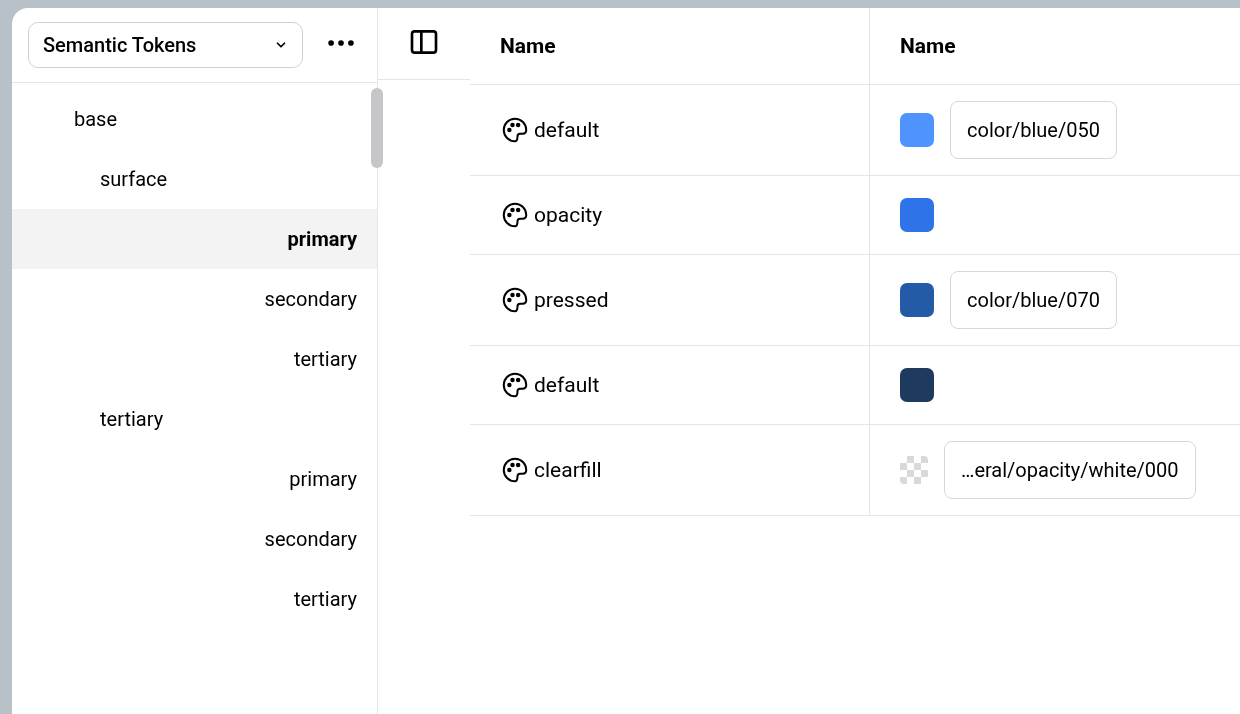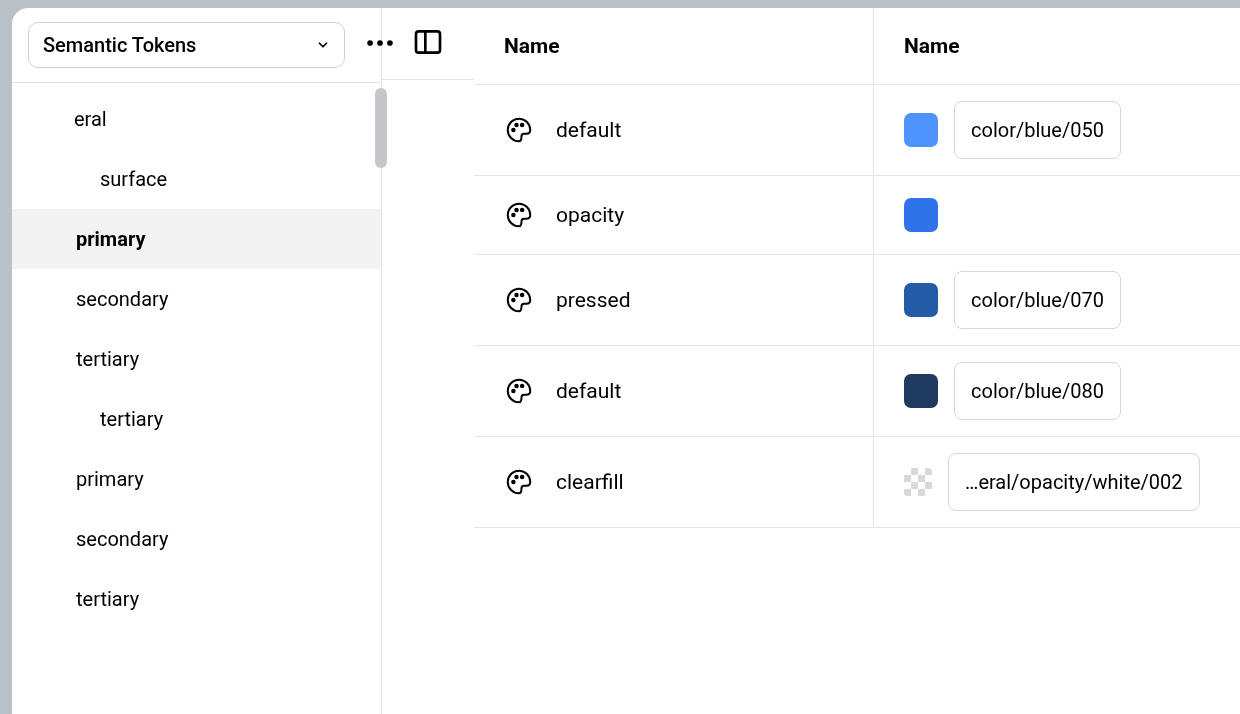--- a/index.html
+++ b/index.html
@@ -34,21 +34,21 @@
   .dropdown {
     flex: 0 0 auto;
     display: flex;
     align-items: center;
     justify-content: space-between;
     border: 1px solid #d0d0d0;
     border-radius: 10px;
     padding: 10px 14px;
     font-size: 20px;
     font-weight: 500;
-    width: 317px;
+    width: 275px;
     cursor: pointer;
   }
   .dropdown .chev { margin-left: 8px; display:flex; }
   .more-btn {
     display: flex;
     align-items: center;
     justify-content: center;
     width: 40px; height: 40px;
     cursor: pointer;
     border-radius: 6px;
@@ -59,21 +59,21 @@
     padding-top: 6px;
   }
   .tree-item {
     font-size: 20px;
     padding: 18px 20px;
     cursor: pointer;
     white-space: nowrap;
   }
   .tree-item.l0 { padding-left: 62px; }
   .tree-item.l1 { padding-left: 88px; }
-  .tree-item.l2 { padding-left: 64px; }
+  .tree-item.l2 { padding-left: 64px; text-align: right; }
   .tree-item.selected { background: #f3f3f3; font-weight: 700; }
   .scroll-thumb {
     position: absolute;
     right: -6px;
     top: 80px;
     width: 12px;
     height: 80px;
     background: #c4c6c9;
     border-radius: 6px;
   }
@@ -100,21 +100,21 @@
   }
   .thead, .trow {
     display: flex;
     border-bottom: 1px solid #e5e5e5;
   }
   .col-name {
     flex: 0 0 400px;
     padding: 24px 30px;
     display: flex;
     align-items: center;
-    gap: 22px;
+    gap: 4px;
     border-right: 1px solid #e5e5e5;
   }
   .col-light {
     flex: 0 0 405px;
     padding: 16px 30px;
     display: flex;
     align-items: center;
     gap: 16px;
     border-right: 1px solid #e5e5e5;
   }
@@ -177,21 +177,21 @@
           <svg width="34" height="34" viewBox="0 0 24 24" fill="#000">
               <circle cx="5" cy="12" r="2"></circle>
               <circle cx="12" cy="12" r="2"></circle>
               <circle cx="19" cy="12" r="2"></circle>
             </svg>
         </span>
       </div>
     </div>
 
     <div class="tree" id="tree">
-        <div class="tree-item l0">eral</div>
+        <div class="tree-item l0">base</div>
         <div class="tree-item l1">surface</div>
         <div class="tree-item l2 selected">primary</div>
         <div class="tree-item l2">secondary</div>
         <div class="tree-item l2">tertiary</div>
         <div class="tree-item l1">tertiary</div>
         <div class="tree-item l2">primary</div>
         <div class="tree-item l2">secondary</div>
         <div class="tree-item l2">tertiary</div>
       </div>
     <div class="scroll-thumb"></div>
@@ -280,39 +280,38 @@
                   <path d="M12 21a9 9 0 1 1 9-9c0 2-1.5 3-3 3h-2a2 2 0 0 0-2 2c0 1.5-.5 4-2 4z"></path>
                   <circle cx="7.5" cy="12" r="1" fill="#000"></circle>
                   <circle cx="10" cy="8" r="1" fill="#000"></circle>
                   <circle cx="14.5" cy="8" r="1" fill="#000"></circle>
                 </svg>
               </span>
               <span class="row-name">default</span>
             </div>
             <div class="col-light">
               <span class="swatch" style="background: rgb(30, 58, 95);"></span>
-              <span class="token-chip">color/blue/080</span>
             </div>
             <div class="col-extra"></div>
           </div>
           <div class="trow">
             <div class="col-name">
               <span class="pal-icon">
                 <svg width="30" height="30" viewBox="0 0 24 24" fill="none" stroke="#000" stroke-width="1.6" stroke-linecap="round" stroke-linejoin="round">
                   <path d="M12 21a9 9 0 1 1 9-9c0 2-1.5 3-3 3h-2a2 2 0 0 0-2 2c0 1.5-.5 4-2 4z"></path>
                   <circle cx="7.5" cy="12" r="1" fill="#000"></circle>
                   <circle cx="10" cy="8" r="1" fill="#000"></circle>
                   <circle cx="14.5" cy="8" r="1" fill="#000"></circle>
                 </svg>
               </span>
               <span class="row-name">clearfill</span>
             </div>
             <div class="col-light">
               <span class="swatch checker"></span>
-              <span class="token-chip">…eral/opacity/white/002</span>
+              <span class="token-chip">…eral/opacity/white/000</span>
             </div>
             <div class="col-extra"></div>
           </div>
         </div>
     </div>
   </main>
 
 </div>
 
 </body></html>

